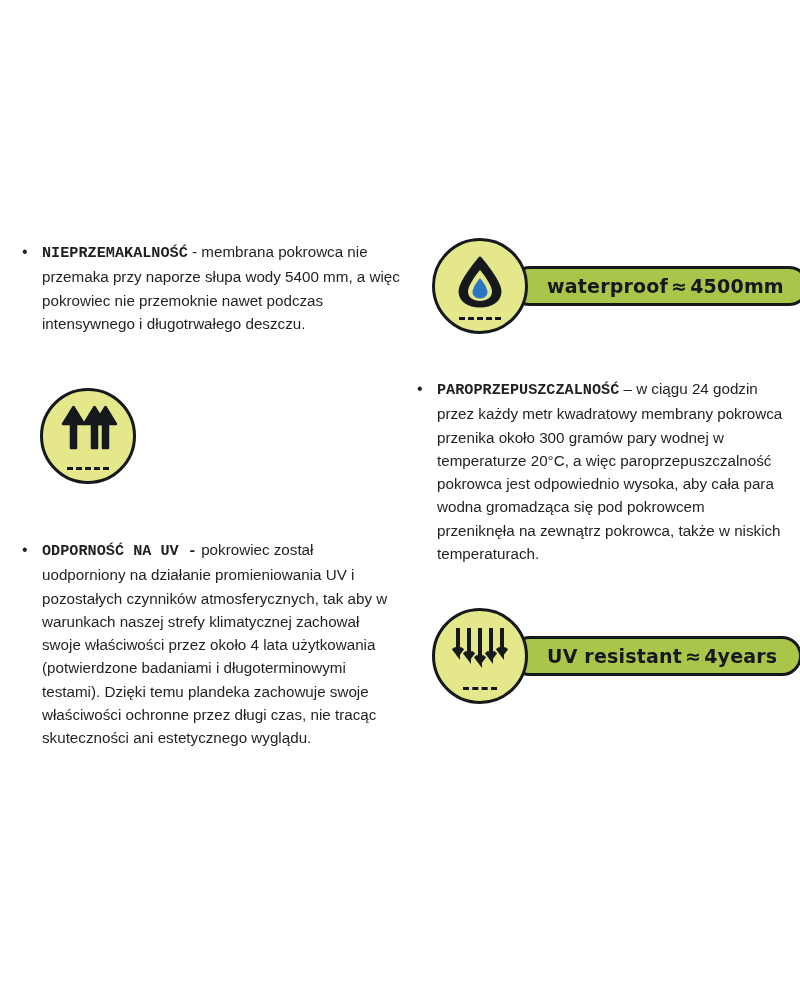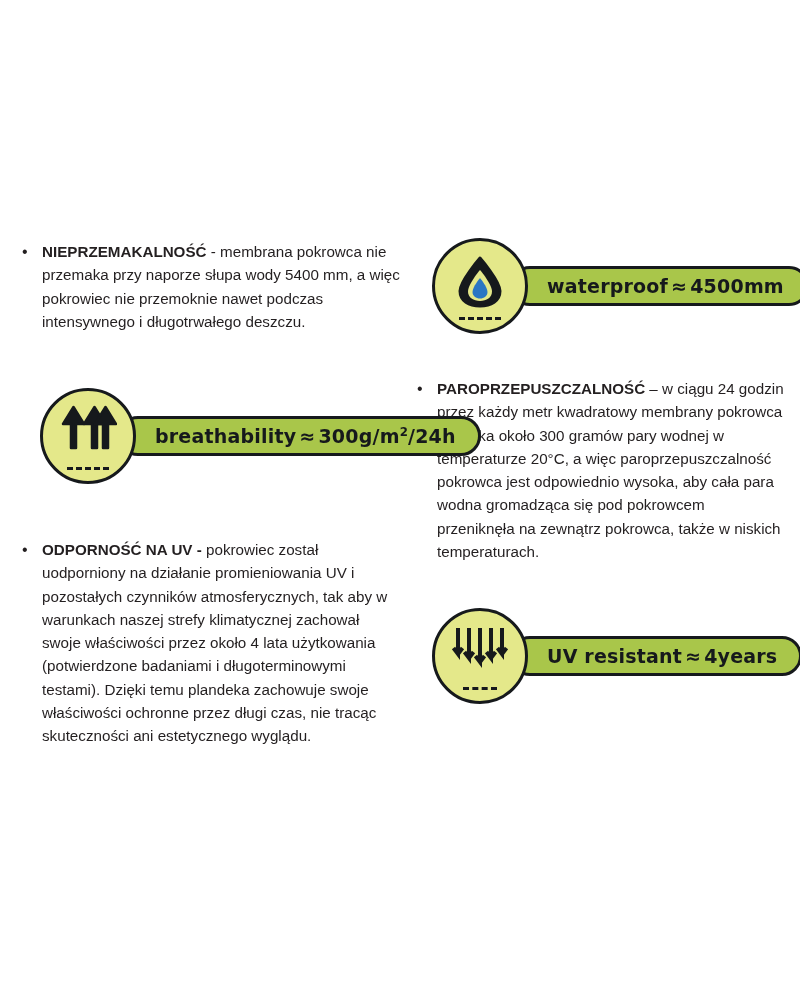--- a/index.html
+++ b/index.html
@@ -39,20 +39,21 @@
     color: #231f20;
     text-align: left;
     padding-left: 2px;
     box-sizing: border-box;
   }
   .para {
     flex: 1 1 auto;
   }
   .term {
     font-weight: bold;
+    font-family: Liberation Mono, monospace;
   }
 
   #block-waterproof {
     left: 20px;
     top: 240px;
     width: 380px;
   }
   #block-breathability {
     left: 415px;
     top: 377px;
@@ -201,23 +202,20 @@
             <path d="M12 46 L12 22 L4 22 L14.5 5 L25 22 L17 22 L17 46 Z"></path>
             <path d="M33 46 L33 22 L25 22 L35.5 5 L46 22 L38 22 L38 46 Z"></path>
           </g>
           <g fill="#16191c" stroke="#16191c" stroke-width="2.5" stroke-linejoin="round" transform="translate(11,0)">
             <path d="M33 46 L33 22 L25 22 L35.5 5 L46 22 L38 22 L38 46 Z"></path>
           </g>
         </svg>
         <div class="waterline"></div>
       </div>
     </div>
-    <div class="pill">
-      <span class="pill-label"><span>breathability</span><span class="approx">≈</span><span>300</span><span>g/m</span><sup>2</sup><span>/24h</span></span>
-    </div>
   </div>
 
   <div class="textblock" id="block-uv">
     <span class="bullet">•</span>
     <span class="para"><span class="term">ODPORNOŚĆ NA UV -</span><span> pokrowiec został uodporniony na działanie promieniowania UV i pozostałych czynników atmosferycznych, tak aby w warunkach naszej strefy klimatycznej zachował swoje właściwości przez około 4 lata użytkowania (potwierdzone badaniami i długoterminowymi testami). Dzięki temu plandeka zachowuje swoje właściwości ochronne przez długi czas, nie tracąc skuteczności ani estetycznego wyglądu.</span></span>
   </div>
 
   <div class="badge-group" id="badge-uv">
     <div class="emblem">
       <div class="inner">

